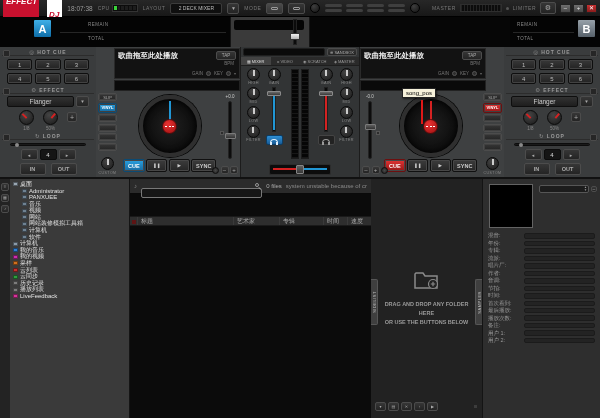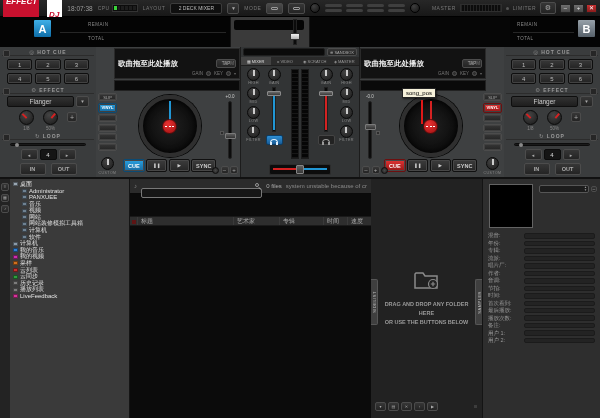--- a/index.html
+++ b/index.html
@@ -91,21 +91,21 @@
   .loop-dot { position:absolute; left:4px; top:-1px; width:4px; height:4px; border-radius:50%; background:#8a8a8a; }
   .loop-ctl { display:flex; justify-content:center; gap:2px; padding:2px 0 1px; }
   .loop-ctl .sq-btn { width:17px; height:11px; font-size:5px; }
   .loop-val { width:17px; height:11px; background:#151515; border:1px solid #0c0c0c; border-radius:2px;
               color:#ddd; font-size:6px; display:flex; align-items:center; justify-content:center; }
   .inout { display:flex; justify-content:center; gap:5px; padding:2px 0; }
   .inout .sq-btn { width:26px; height:12px; font-size:5.5px; font-weight:bold; }
 
   .title-block { height:31px; background:#121212; border:1px solid #2a2a2a; position:relative; }
   .deck-main.a .title-block { margin-left:18px; } .deck-main.b .title-block { margin-right:18px; }
-  .title-row { display:flex; padding:2px 3px 0; align-items:flex-start; gap:2px;margin-top:8px; }
+  .title-row { display:flex; padding:2px 3px 0; align-items:flex-start; gap:2px; }
   .track-title { font-size:7.5px; font-weight:bold; color:#eee; flex:1; white-space:nowrap; overflow:hidden; }
   .tap { width:20px; height:9px; font-size:4.5px; flex:none; }
   .meta-bpm { position:absolute; right:5px; top:12px; font-size:4.5px; color:#777; }
   .meta-row2 { position:absolute; right:3px; bottom:2px; display:flex; gap:3px; align-items:center; font-size:4.5px; color:#777; }
   .mini-knob { width:5px; height:5px; border-radius:50%; background:#2e2e2e; border:1px solid #555; }
   .meta-caret { font-size:4px; color:#666; }
   .pos-strip { height:11px; background:#0a0a0a; border:1px solid #222; margin:1px 0; }
   .deck-main.a .pos-strip { margin-left:18px; } .deck-main.b .pos-strip { margin-right:18px; }
 
   .deck-lower { flex:1; display:flex; padding:1px 2px 2px; }

